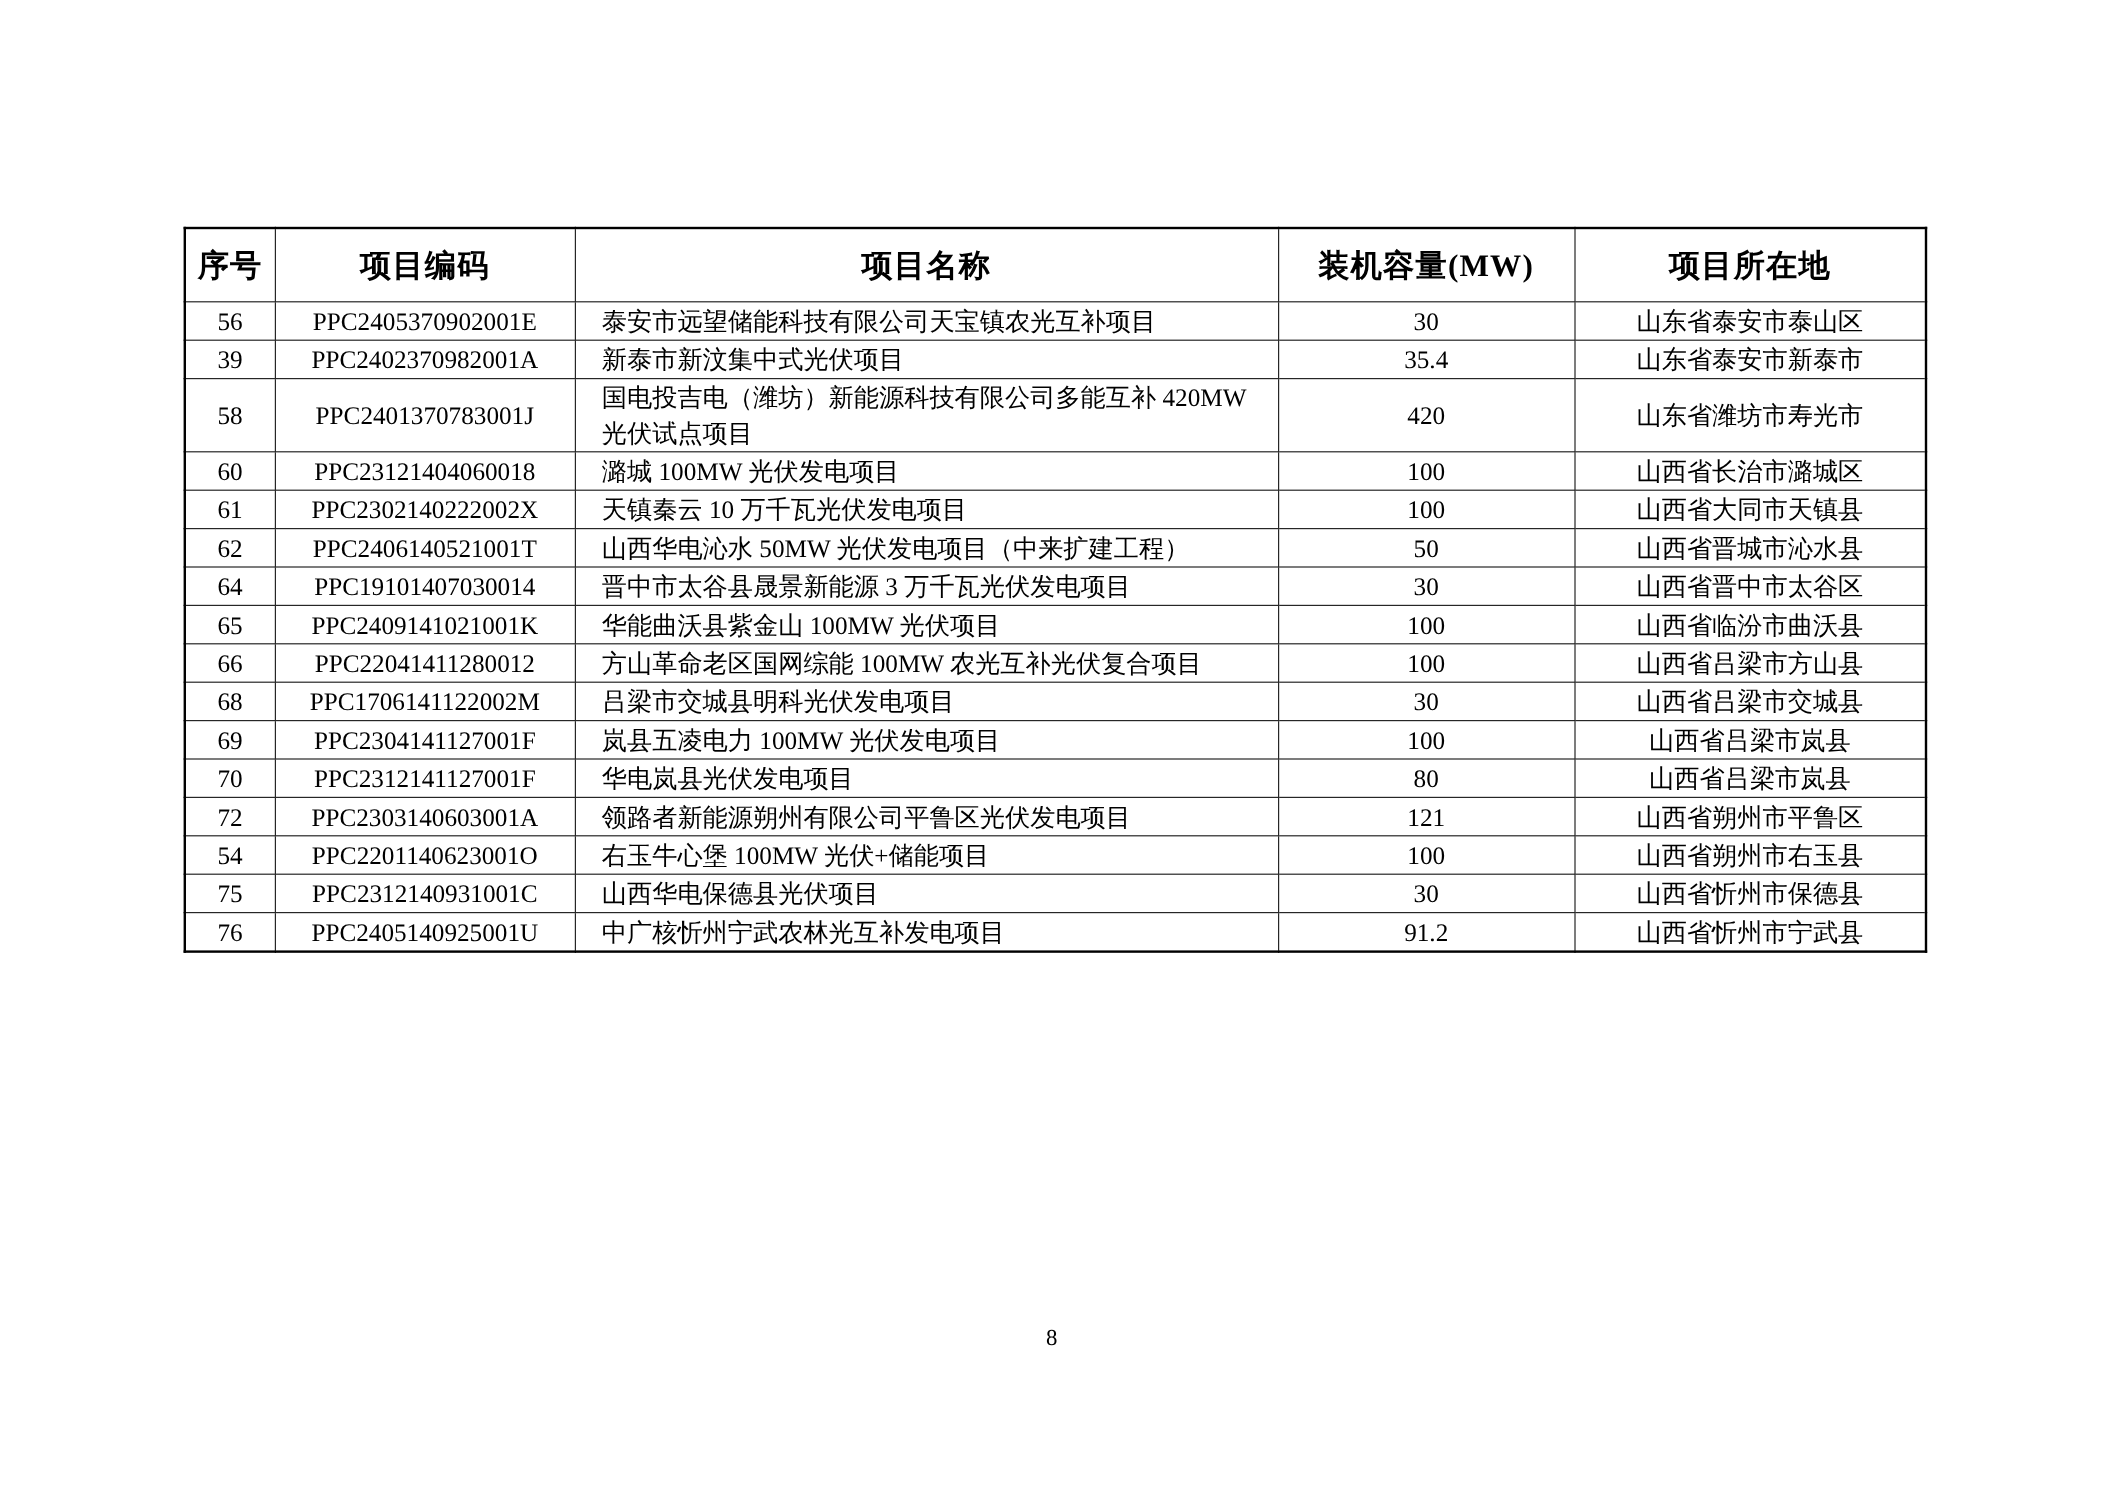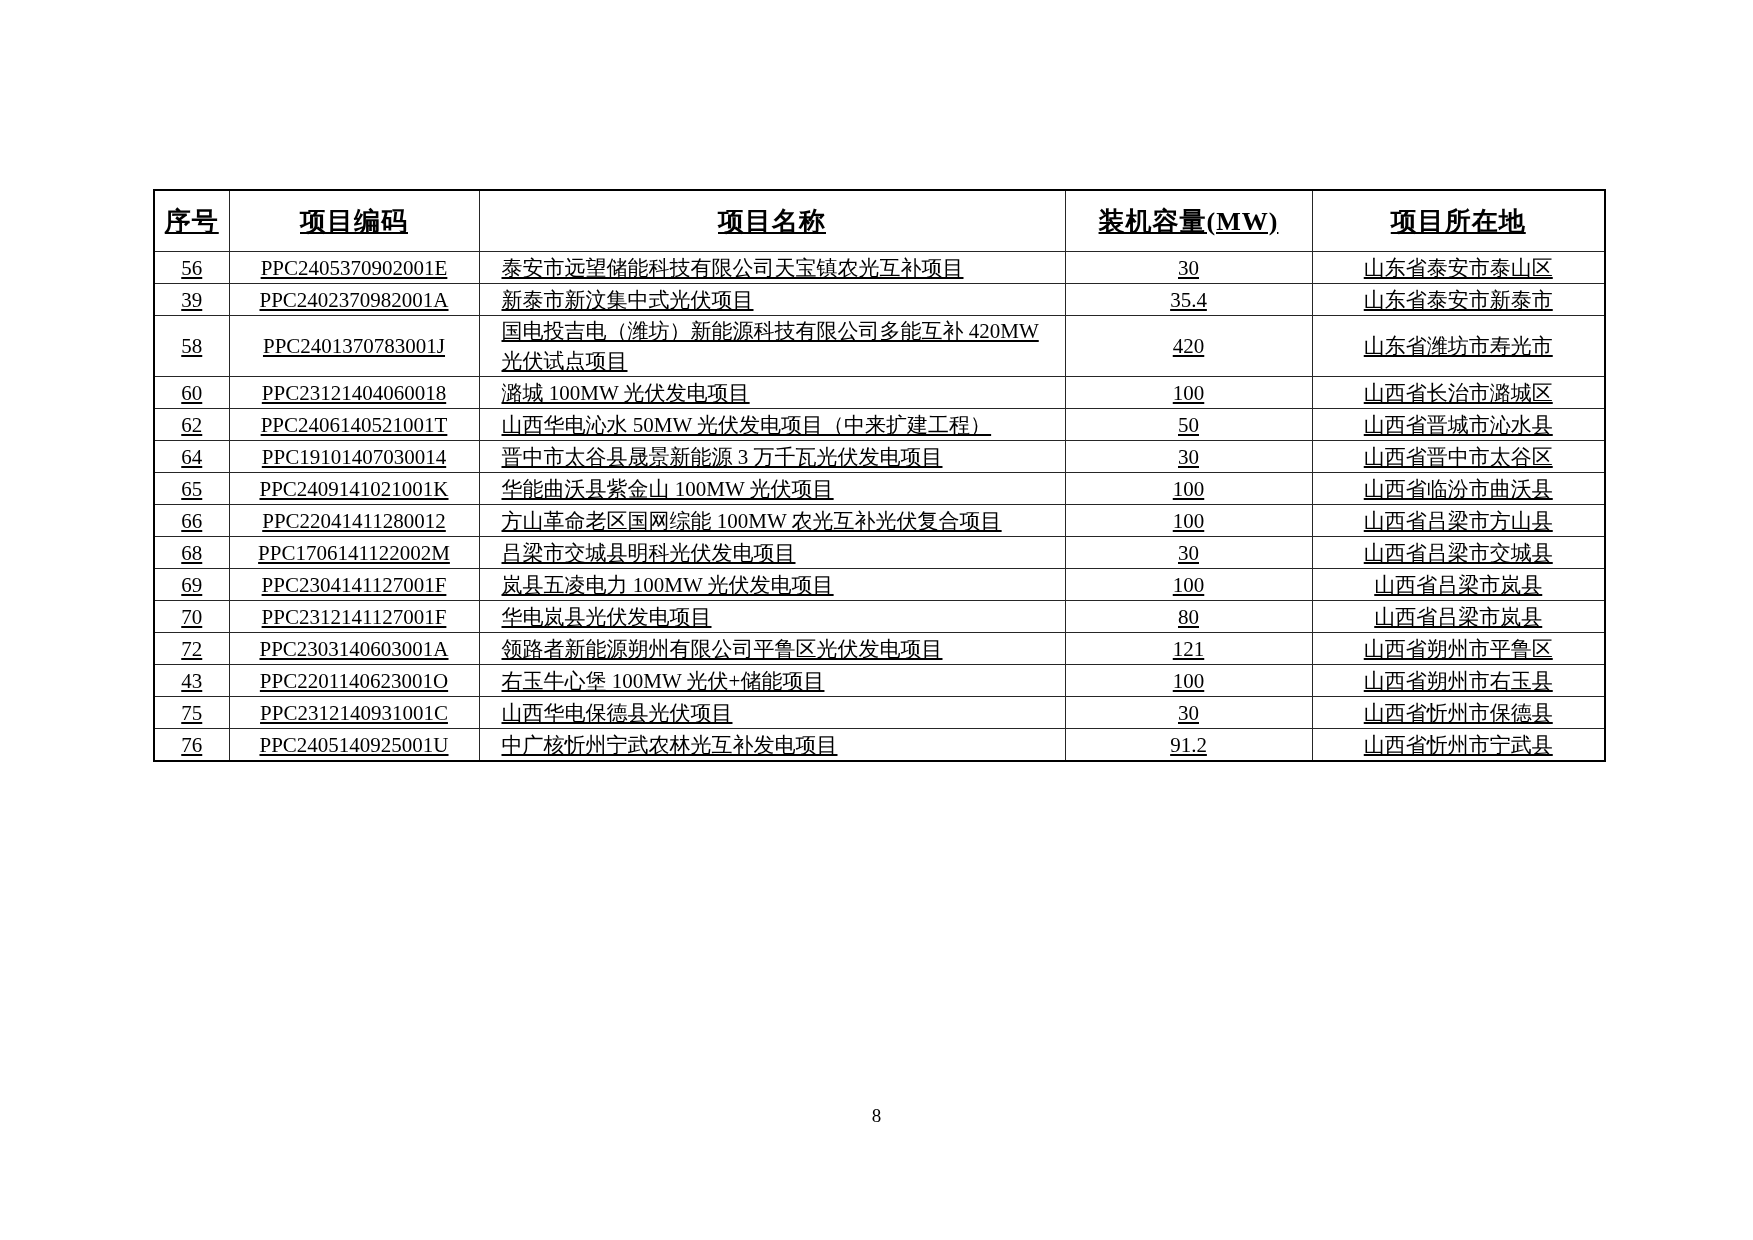--- a/index.html
+++ b/index.html
@@ -13,21 +13,20 @@
   }
   .page { position: absolute; inset: 0; }
 
   table.doc-table {
     position: absolute;
     left: 153px; top: 189px;
     width: 1451px;
     border-collapse: collapse;
     table-layout: fixed;
     border: 2px solid #000;
-    text-decoration: underline;
   }
   .doc-table th, .doc-table td {
     border: 1px solid #262626;
     overflow: hidden;
     vertical-align: middle;
   }
   .doc-table th {
     font-size: 26px;
     font-weight: bold;
     height: 60px;
@@ -102,20 +101,27 @@
           <td class="col-location">山东省潍坊市寿光市</td>
         </tr>
         <tr>
           <td class="col-serial">60</td>
           <td class="col-code">PPC23121404060018</td>
           <td class="col-name">潞城 100MW 光伏发电项目</td>
           <td class="col-capacity">100</td>
           <td class="col-location">山西省长治市潞城区</td>
         </tr>
         <tr>
+          <td class="col-serial">61</td>
+          <td class="col-code">PPC2302140222002X</td>
+          <td class="col-name">天镇秦云 10 万千瓦光伏发电项目</td>
+          <td class="col-capacity">100</td>
+          <td class="col-location">山西省大同市天镇县</td>
+        </tr>
+        <tr>
           <td class="col-serial">62</td>
           <td class="col-code">PPC2406140521001T</td>
           <td class="col-name">山西华电沁水 50MW 光伏发电项目（中来扩建工程）</td>
           <td class="col-capacity">50</td>
           <td class="col-location">山西省晋城市沁水县</td>
         </tr>
         <tr>
           <td class="col-serial">64</td>
           <td class="col-code">PPC19101407030014</td>
           <td class="col-name">晋中市太谷县晟景新能源 3 万千瓦光伏发电项目</td>
@@ -158,21 +164,21 @@
           <td class="col-location">山西省吕梁市岚县</td>
         </tr>
         <tr>
           <td class="col-serial">72</td>
           <td class="col-code">PPC2303140603001A</td>
           <td class="col-name">领路者新能源朔州有限公司平鲁区光伏发电项目</td>
           <td class="col-capacity">121</td>
           <td class="col-location">山西省朔州市平鲁区</td>
         </tr>
         <tr>
-          <td class="col-serial">43</td>
+          <td class="col-serial">54</td>
           <td class="col-code">PPC2201140623001O</td>
           <td class="col-name">右玉牛心堡 100MW 光伏+储能项目</td>
           <td class="col-capacity">100</td>
           <td class="col-location">山西省朔州市右玉县</td>
         </tr>
         <tr>
           <td class="col-serial">75</td>
           <td class="col-code">PPC2312140931001C</td>
           <td class="col-name">山西华电保德县光伏项目</td>
           <td class="col-capacity">30</td>

